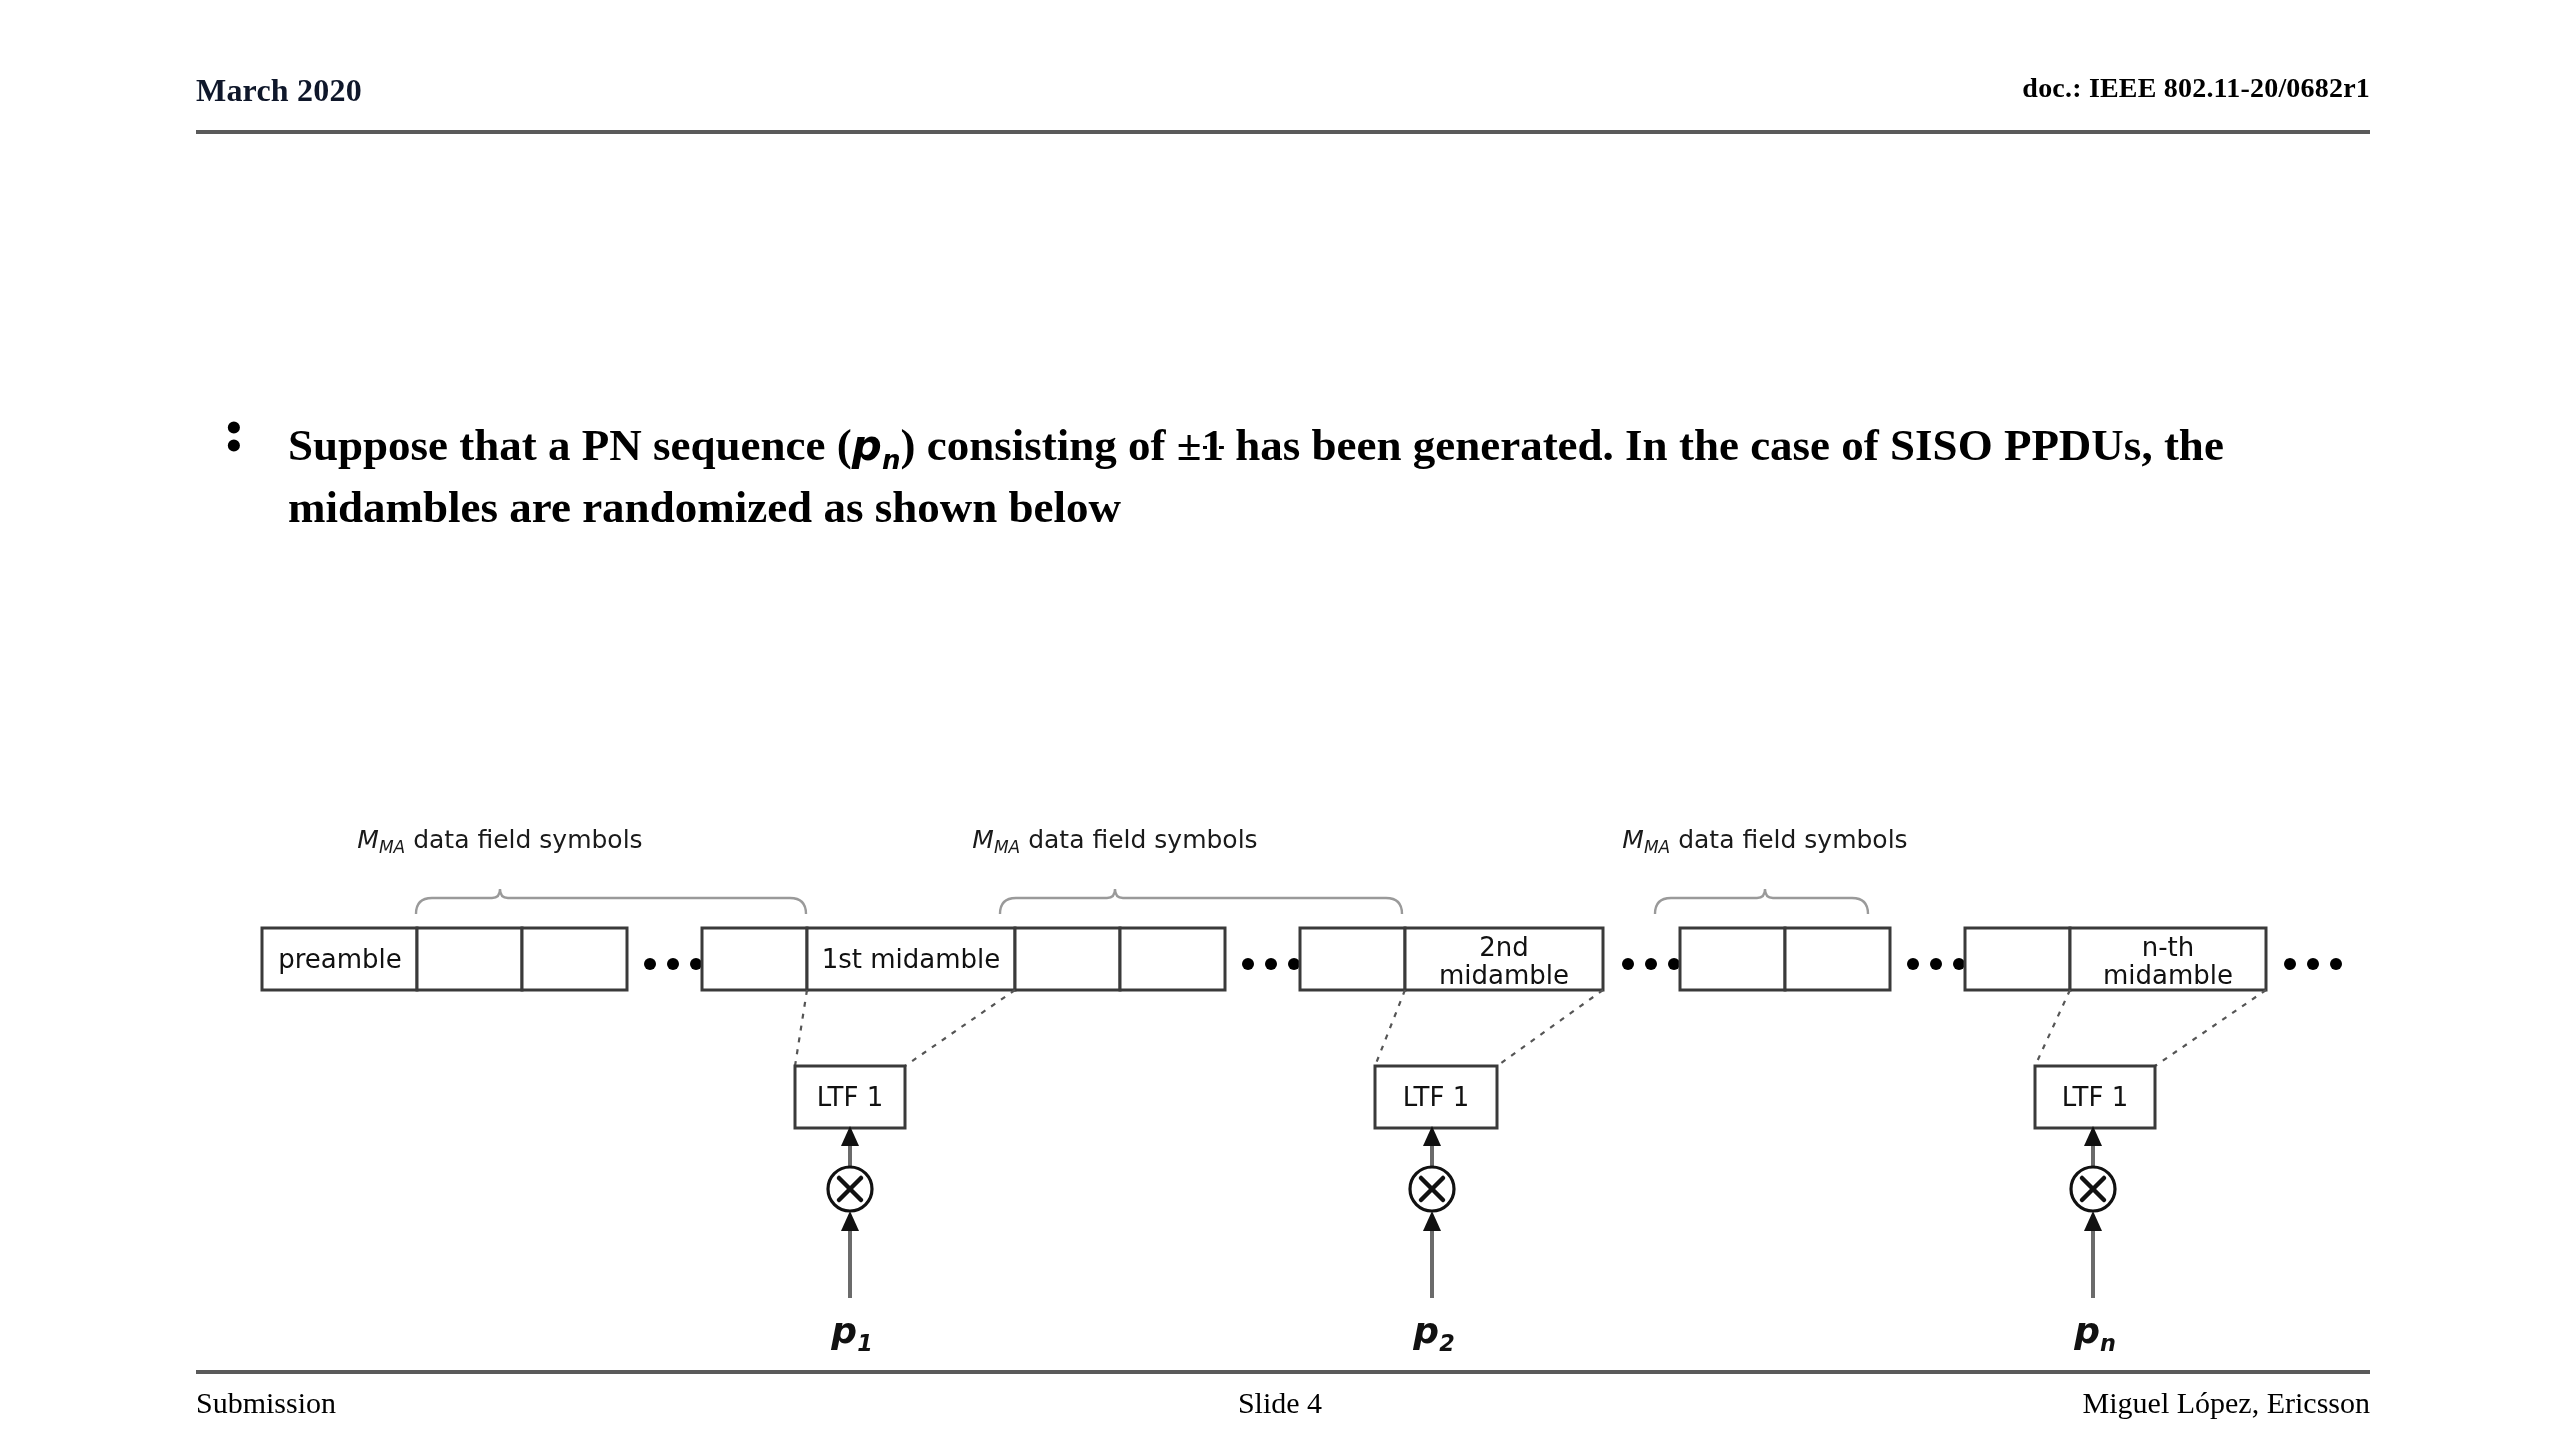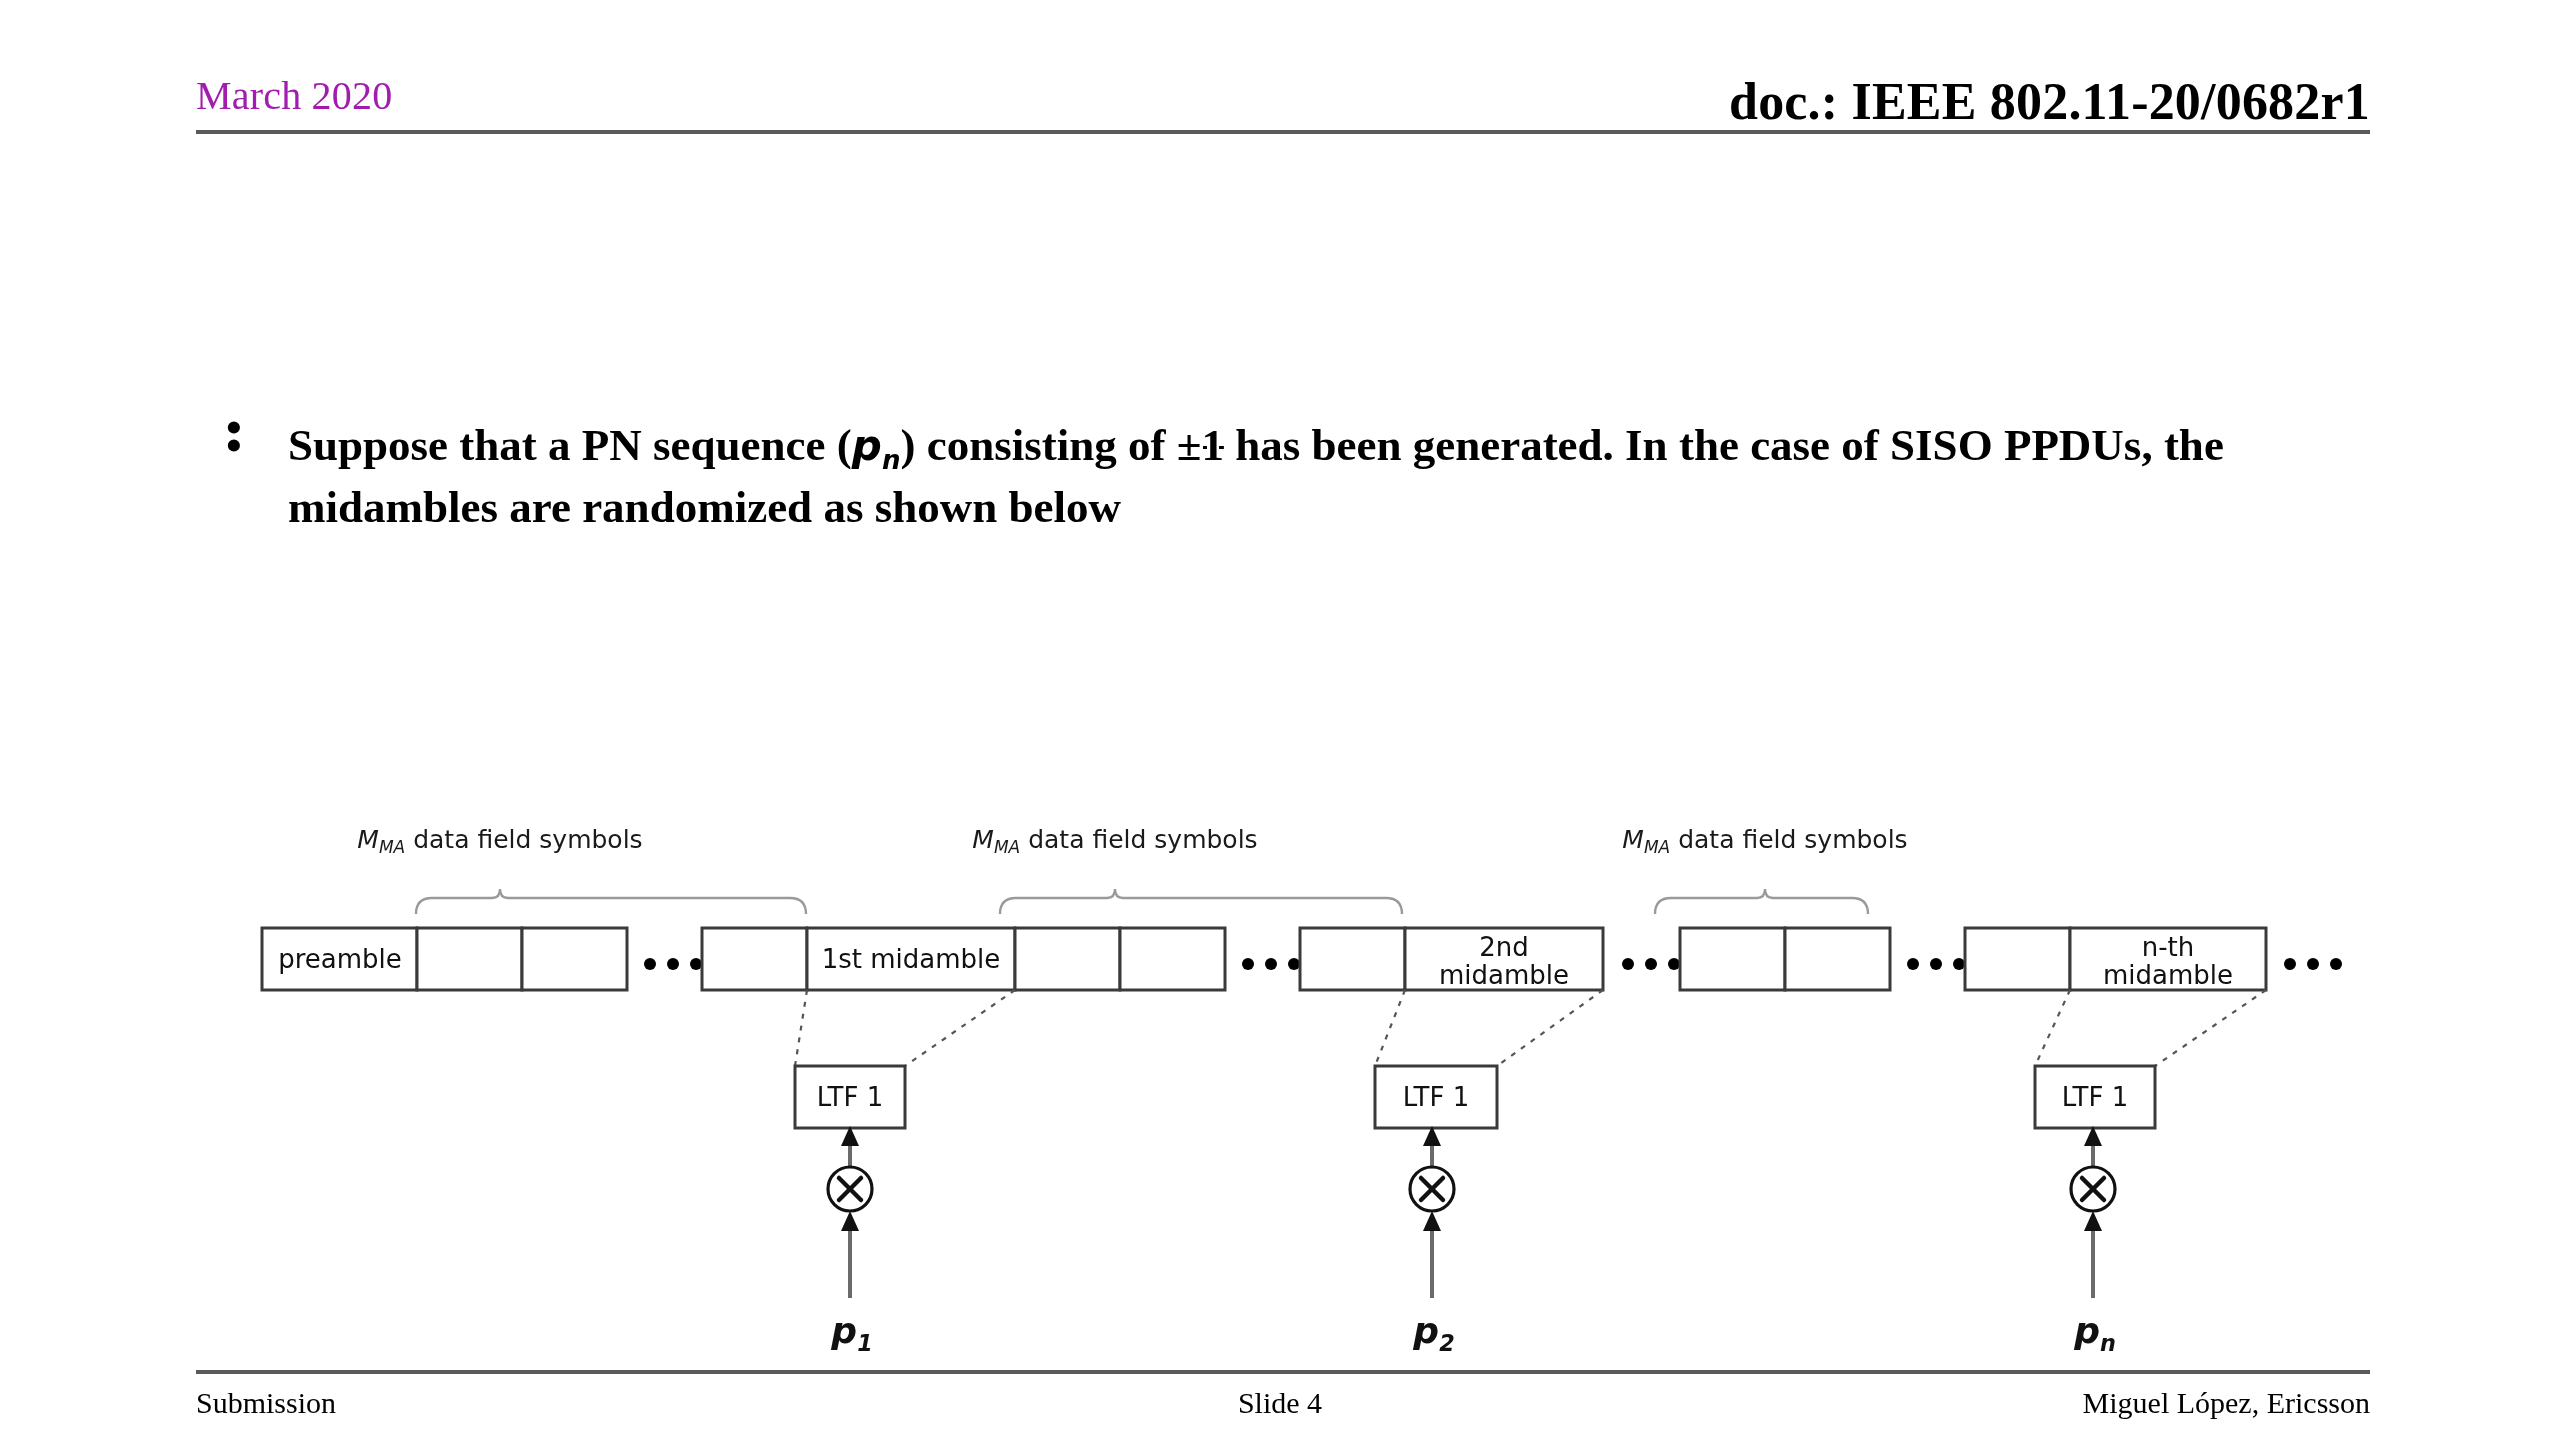--- a/index.html
+++ b/index.html
@@ -22,30 +22,30 @@
     left: 196px;
     right: 190px;
     top: 130px;
     height: 4px;
     background: #5a5a5a;
   }
   .hdr-left {
     position: absolute;
     left: 196px;
     top: 72px;
-    font-size: 40px;
-    font-weight: normal;
-    color: #a21caf;
+    font-size: 32px;
+    font-weight: bold;
+    color: #0f172a;
     letter-spacing: 0.2px;
   }
   .hdr-right {
     position: absolute;
     right: 190px;
     top: 72px;
-    font-size: 52px;
+    font-size: 28px;
     font-weight: bold;
     color: #000;
     text-align: right;
     letter-spacing: 0.2px;
   }
 
   
   .slide-title {
     position: absolute;
     left: 0;

